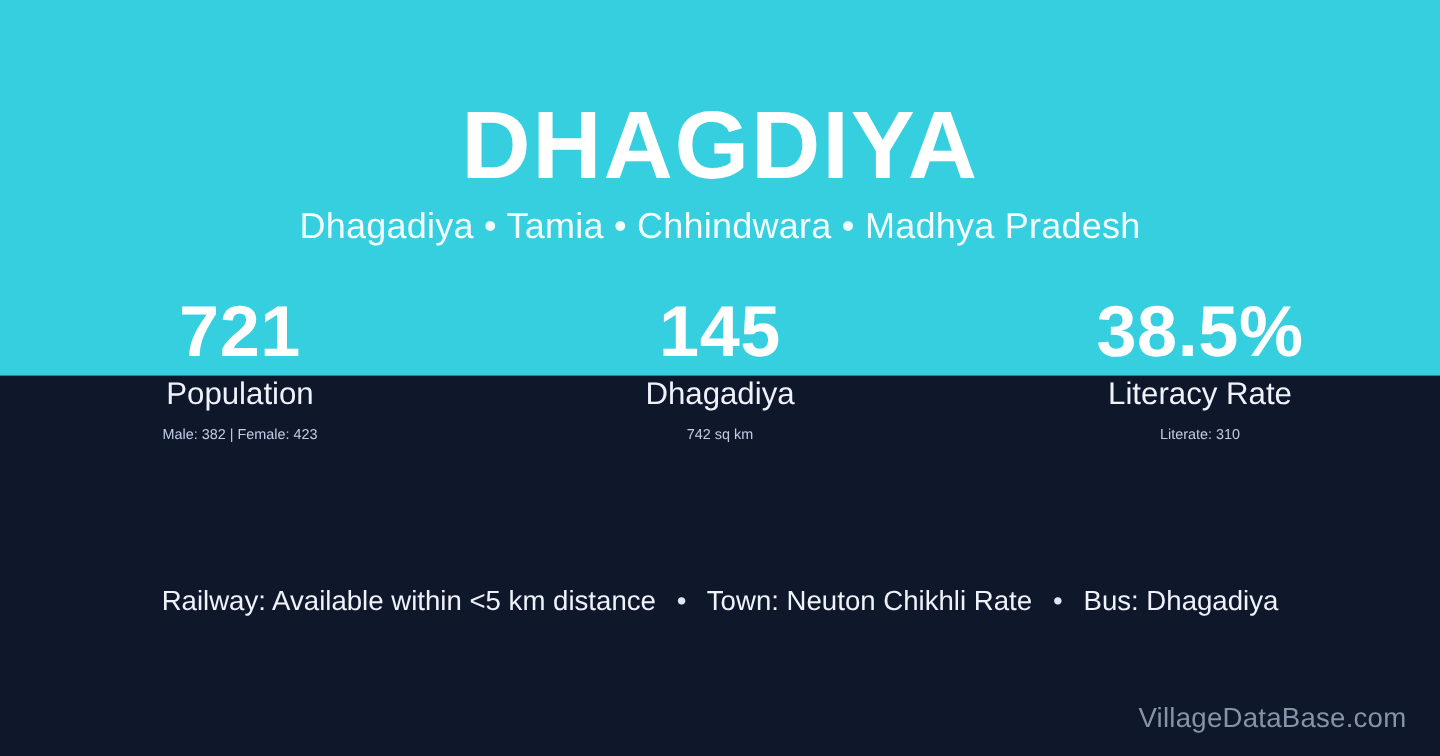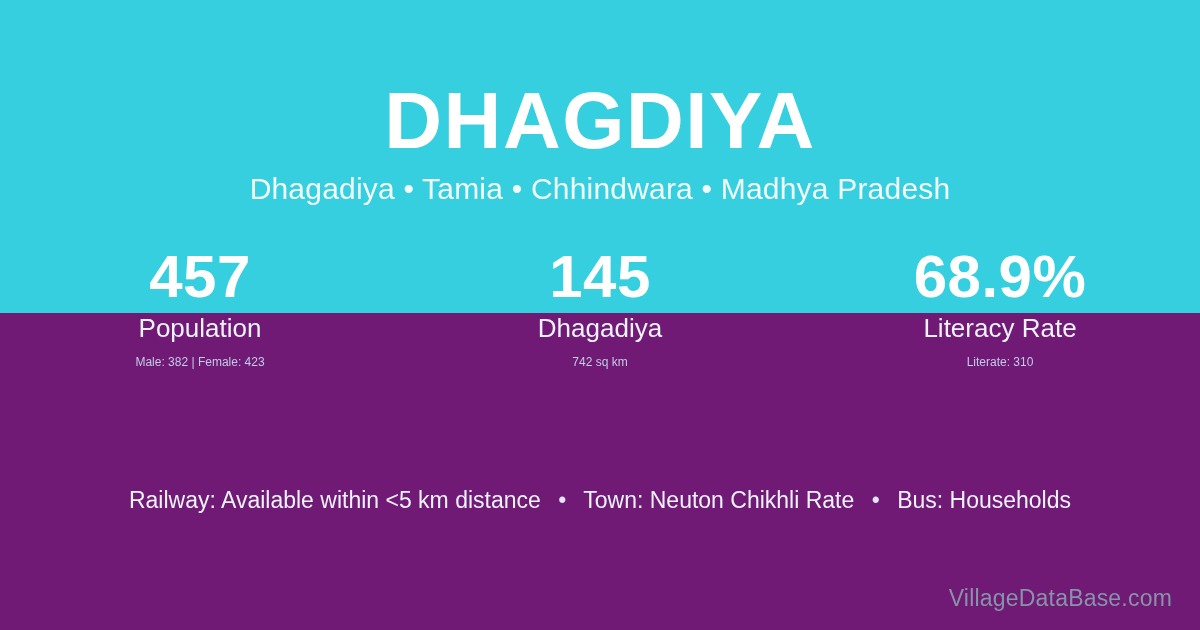--- a/index.html
+++ b/index.html
@@ -11,21 +11,21 @@
     height: 630px;
     overflow: hidden;
     font-family: "Liberation Sans", sans-serif;
     background: #2a54b4;
   }
 
   .card {
     position: relative;
     width: 1200px;
     height: 630px;
-    background: #701a75;
+    background: #0f172a;
     overflow: hidden;
   }
 
   
   .teal-band {
     position: absolute;
     left: 0;
     top: 0;
     width: 1200px;
     height: 313px;
@@ -144,42 +144,42 @@
   <div class="teal-band"></div>
 
   <div class="header">
     <h1 class="village-title">DHAGDIYA</h1>
     <div class="village-subtitle">Dhagadiya • Tamia • Chhindwara • Madhya Pradesh</div>
   </div>
 
   <div class="stats-row">
 
     <div class="stat-col">
-      <div class="stat-value">457</div>
+      <div class="stat-value">721</div>
       <div class="stat-label">Population</div>
       <div class="stat-sub">Male: 382 | Female: 423</div>
     </div>
 
     <div class="stat-col">
       <div class="stat-value">145</div>
       <div class="stat-label">Dhagadiya</div>
       <div class="stat-sub">742 sq km</div>
     </div>
 
     <div class="stat-col">
-      <div class="stat-value">68.9%</div>
+      <div class="stat-value">38.5%</div>
       <div class="stat-label">Literacy Rate</div>
       <div class="stat-sub">Literate: 310</div>
     </div>
 
   </div>
 
   <div class="facilities">
     <span class="facility-item">Railway: Available within &lt;5 km distance</span>
     <span class="facility-sep">•</span>
     <span class="facility-item">Town: Neuton Chikhli Rate</span>
     <span class="facility-sep">•</span>
-    <span class="facility-item">Bus: Households</span>
+    <span class="facility-item">Bus: Dhagadiya</span>
   </div>
 
   <div class="watermark">VillageDataBase.com</div>
 
 </div>
 
 </body></html>

